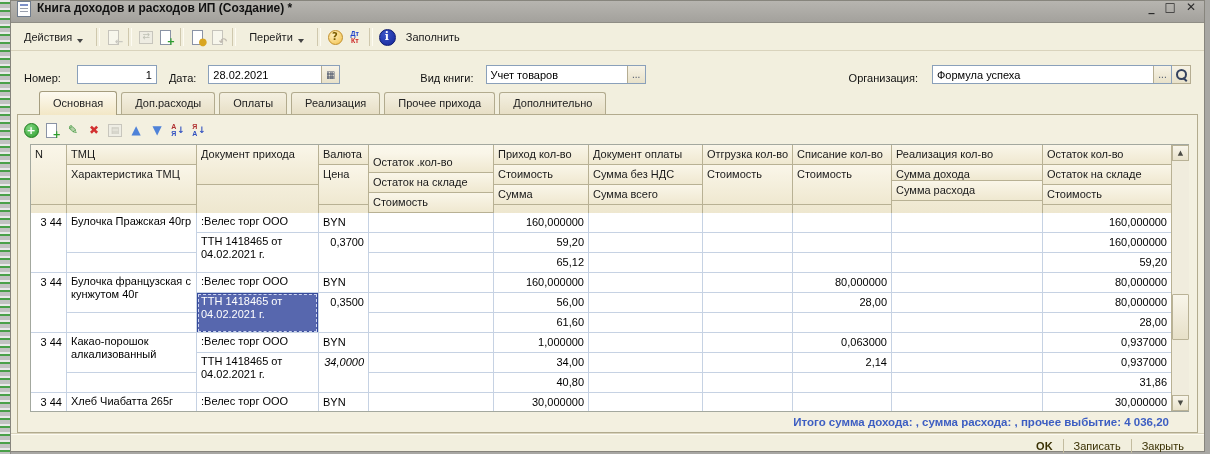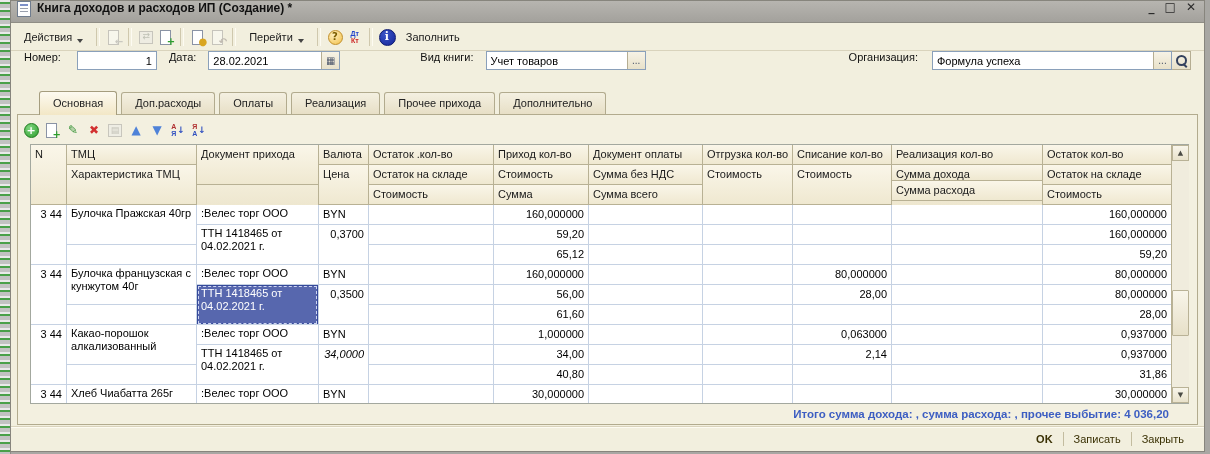--- a/index.html
+++ b/index.html
@@ -53,21 +53,21 @@
   .icn.dtkt{flex-direction:column;line-height:1;}
   .icn.dtkt b{font-size:7px;line-height:7px;font-weight:bold;}
   .icn.dtkt b.dt{color:#2244cc;}
   .icn.dtkt b.kt{color:#cc2222;}
   .icn.sort{gap:1px;}
   .icn.sort .ltrs{display:flex;flex-direction:column;line-height:1;}
   .icn.sort .ltrs b{font-size:7px;line-height:7px;color:#b03030;}
   .icn.sort .ltrs b:last-child{color:#3050c0;}
   .icn.sort .arr{font-family:"DejaVu Sans",sans-serif;font-size:9px;color:#3050c0;font-weight:bold;}
   
-  .formrow{height:33px;flex:0 0 33px;display:flex;align-items:flex-start;padding:0 13px;}
+  .formrow{height:33px;flex:0 0 33px;display:flex;align-items:flex-end;padding:0 13px;}
   .flabel{white-space:nowrap;color:#111;}
   .fld{display:flex;align-items:stretch;background:#fff;border:1px solid #8aa0ba;height:19px;box-sizing:border-box;}
   .fld .val{display:flex;align-items:center;padding:0 4px;flex:1;white-space:nowrap;overflow:hidden;}
   .fld .val.num{justify-content:flex-end;}
   .inbtn{display:flex;align-items:center;justify-content:center;background:linear-gradient(#f7f3e6,#e8e1c9);
     border-left:1px solid #b5ad92;min-width:17px;color:#4c566b;font-size:10px;}
   .sqbtn{width:19px;height:19px;box-sizing:border-box;border:1px solid #b5ad92;border-left:none;
     background:linear-gradient(#f7f3e6,#e8e1c9);display:flex;align-items:center;justify-content:center;}
   .mag{width:7px;height:7px;border:2px solid #33415e;border-radius:50%;position:relative;}
   .mag::after{content:'';position:absolute;width:2px;height:5px;background:#33415e;left:6px;top:6px;transform:rotate(-45deg);}
@@ -266,21 +266,21 @@
               <div class="hc" style="height: 40px;">Характеристика ТМЦ</div>
             </div>
             <div class="hcol" style="width: 122px;">
               <div class="hc" style="height: 40px;">Документ прихода</div>
             </div>
             <div class="hcol" style="width: 50px;">
               <div class="hc" style="height: 20px;">Валюта</div>
               <div class="hc" style="height: 40px;">Цена</div>
             </div>
             <div class="hcol" style="width: 125px;">
-              <div class="hc" style="height: 20px;">Остаток .кол-во</div>
+              <div class="hc" style="height: 20px; margin-top: 8px;">Остаток .кол-во</div>
               <div class="hc" style="height: 20px;">Остаток на складе</div>
               <div class="hc" style="height: 20px;">Стоимость</div>
             </div>
             <div class="hcol" style="width: 95px;">
               <div class="hc" style="height: 20px;">Приход кол-во</div>
               <div class="hc" style="height: 20px;">Стоимость</div>
               <div class="hc" style="height: 20px;">Сумма</div>
             </div>
             <div class="hcol" style="width: 114px;">
               <div class="hc" style="height: 20px;">Документ оплаты</div>

